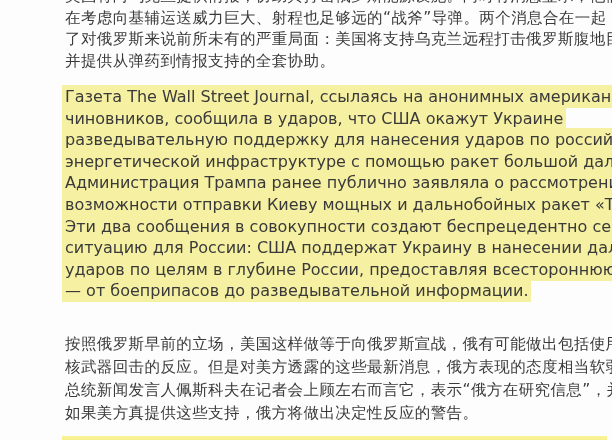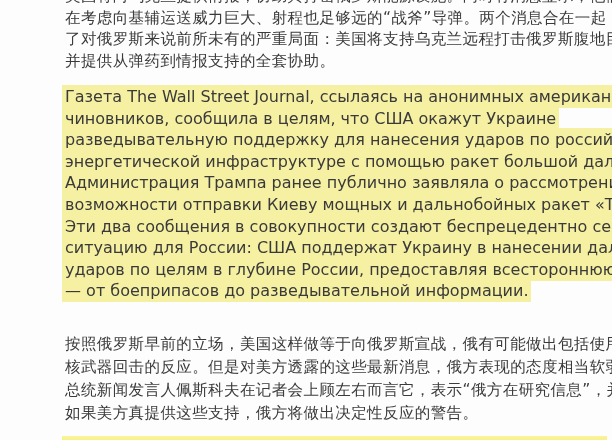--- a/index.html
+++ b/index.html
@@ -65,21 +65,21 @@
 
   <div id="para-top" class="para">
     <div class="line">美国将向乌克兰提供情报，协助其打击俄罗斯能源设施。同时有消息显示，他们正</div>
     <div class="line">在考虑向基辅运送威力巨大、射程也足够远的“战斧”导弹。两个消息合在一起，构成</div>
     <div class="line">了对俄罗斯来说前所未有的严重局面：美国将支持乌克兰远程打击俄罗斯腹地目标，</div>
     <div class="line">并提供从弹药到情报支持的全套协助。</div>
   </div>
 
   <div id="para-russian" class="para">
     <div class="line"><span class="hl">Газета The Wall Street Journal, ссылаясь на анонимных американских</span></div>
-    <div class="line"><span class="hl">чиновников, сообщила в целям, что США окажут Украине</span></div>
+    <div class="line"><span class="hl">чиновников, сообщила в ударов, что США окажут Украине</span></div>
     <div class="line"><span class="hl">разведывательную поддержку для нанесения ударов по российской</span></div>
     <div class="line"><span class="hl">энергетической инфраструктуре с помощью ракет большой дальности.</span></div>
     <div class="line"><span class="hl">Администрация Трампа ранее публично заявляла о рассмотрении</span></div>
     <div class="line"><span class="hl">возможности отправки Киеву мощных и дальнобойных ракет «Томагавк».</span></div>
     <div class="line"><span class="hl">Эти два сообщения в совокупности создают беспрецедентно серьёзную</span></div>
     <div class="line"><span class="hl">ситуацию для России: США поддержат Украину в нанесении дальних</span></div>
     <div class="line"><span class="hl">ударов по целям в глубине России, предоставляя всестороннюю помощь</span></div>
     <div class="line"><span class="hl">— от боеприпасов до разведывательной информации.</span></div>
   </div>
 

